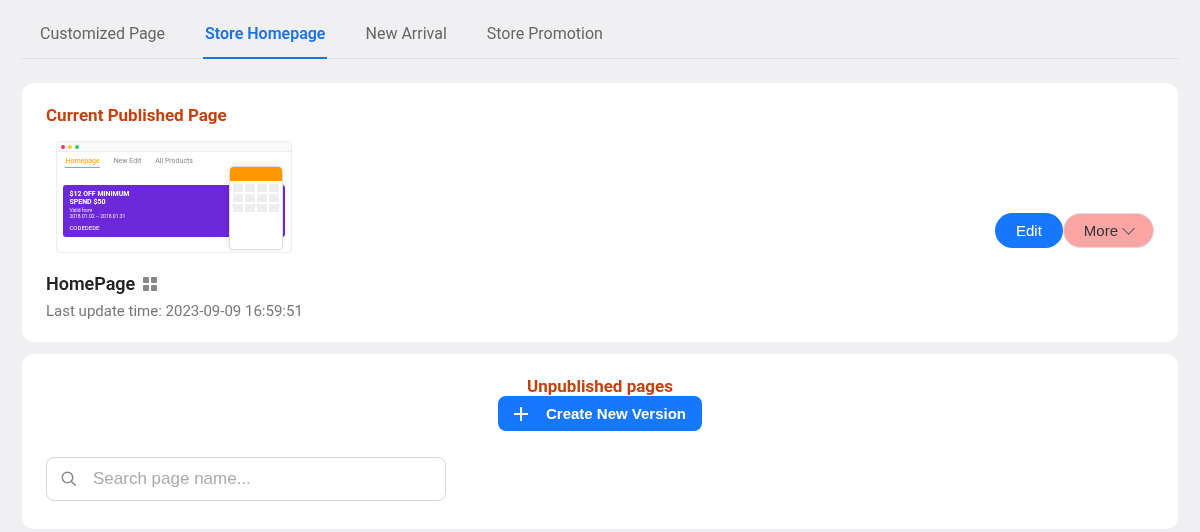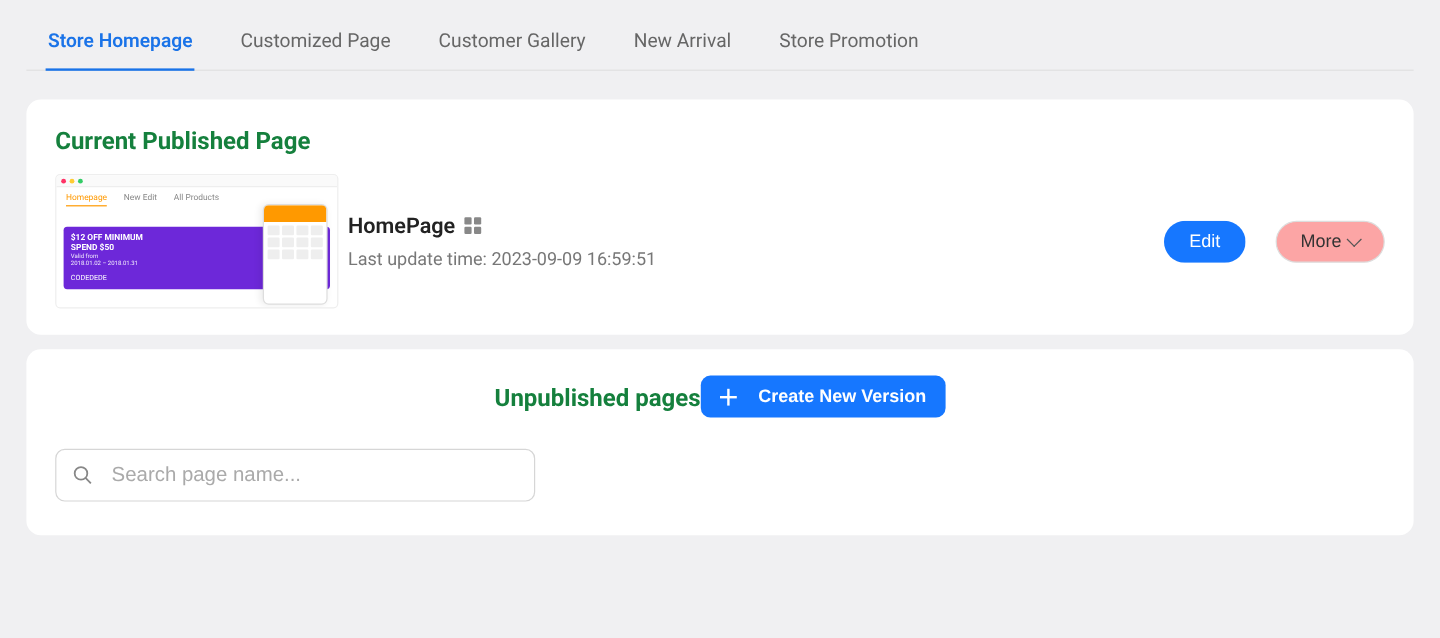--- a/index.html
+++ b/index.html
@@ -32,34 +32,35 @@
       font-weight: 600;
       border-bottom: 2px solid #1a73e8;
     }
     .card {
       background: #fff;
       border-radius: 12px;
       margin-top: 24px;
       padding: 22px 24px;
     }
     .section-title {
-      font-size: 20px;
+      font-size: 17px;
       font-weight: 700;
-      color: #15803d;
+      color: #c2410c;
       margin-bottom: 16px;
     }
     .published-row {
       display: flex;
       align-items: center;
       justify-content: space-between;
     }
     .published-left {
       display: flex;
       align-items: center;
-      gap: 8px;
+      gap: 20px;
+      flex-direction: column;
     }
     .thumb {
       width: 236px;
       height: 112px;
       border: 1px solid #eee;
       border-radius: 4px;
       position: relative;
       overflow: hidden;
       background: #fff;
       flex-shrink: 0;
@@ -119,21 +120,21 @@
     .page-update { font-size: 15px; color: #777; margin-top: 8px; }
     .grid-icon {
       display: inline-grid;
       grid-template-columns: 1fr 1fr;
       grid-template-rows: 1fr 1fr;
       gap: 2px;
       width: 14px;
       height: 14px;
     }
     .grid-icon span { background: #888; border-radius: 1px; }
-    .actions { display: flex; gap: 25px; }
+    .actions { display: flex; gap: 0; }
     .btn {
       font-size: 15px;
       padding: 8px 20px;
       border-radius: 18px;
       cursor: pointer;
       border: 1px solid transparent;
       display: inline-flex;
       align-items: center;
       gap: 6px;
     }
@@ -144,23 +145,24 @@
       transform: rotate(45deg); margin-top: -4px;
     }
     .card2 {
       background: #fff;
       border-radius: 12px;
       margin-top: 12px;
       padding: 22px 24px 28px 24px;
     }
     .unpub-header {
       display: flex;
-      justify-content: center;
+      justify-content: flex-end;
       align-items: center;
       margin-bottom: 26px;
+      flex-direction: column;
     }
     .btn-create {
       background: #1677ff;
       color: #fff;
       font-size: 15px;
       font-weight: 600;
       padding: 9px 16px;
       border-radius: 8px;
       cursor: pointer;
       display: inline-flex;
@@ -198,23 +200,22 @@
       transform: translateY(-50%);
       width: 18px; height: 18px;
     }
     .search-icon svg { display: block; }
   </style>
 </head>
 <body>
 
 <div class="container">
   <div class="tabs">
+    <div class="tab">Customized Page</div>
     <div class="tab active">Store Homepage</div>
-    <div class="tab">Customized Page</div>
-    <div class="tab">Customer Gallery</div>
     <div class="tab">New Arrival</div>
     <div class="tab">Store Promotion</div>
   </div>
 
   <div class="card">
     <div class="section-title">Current Published Page</div>
     <div class="published-row">
       <div class="published-left">
         <div class="thumb">
           <div class="thumb-browserbar">

